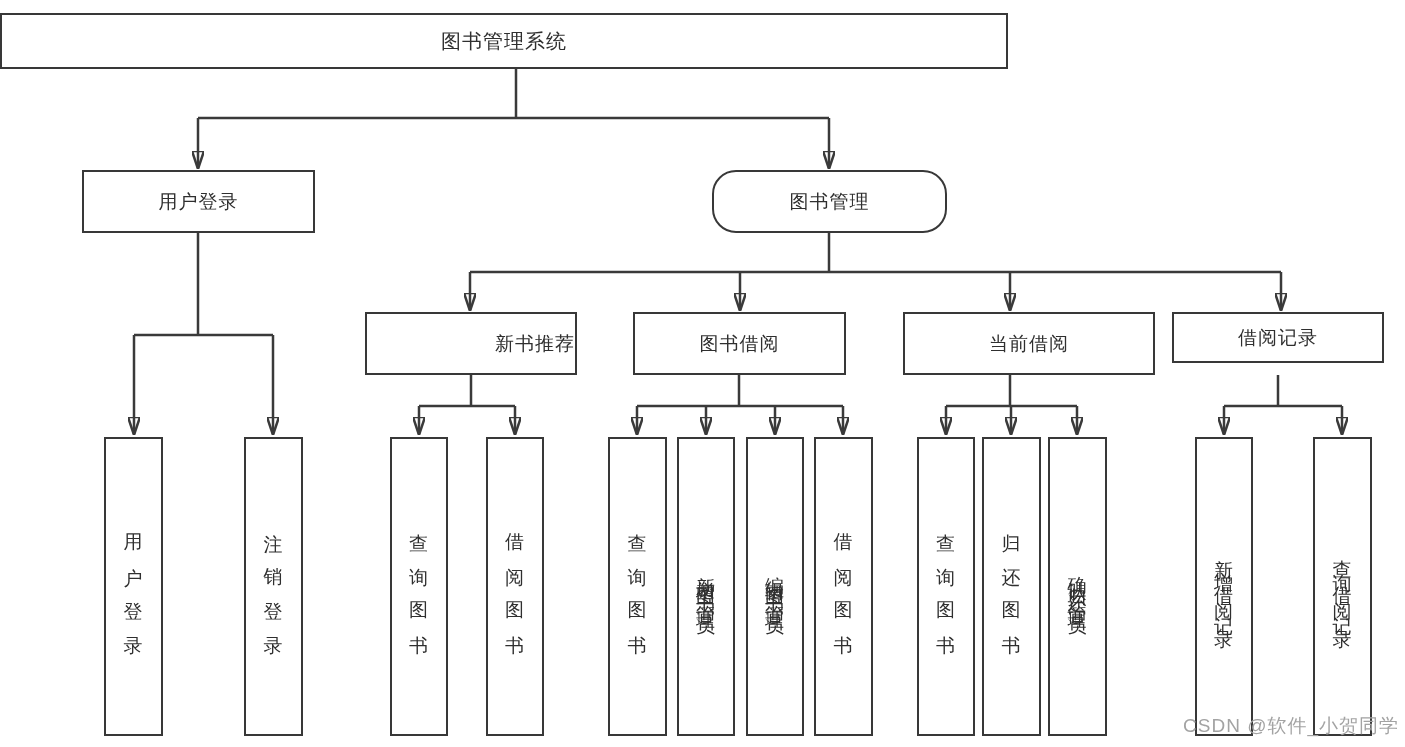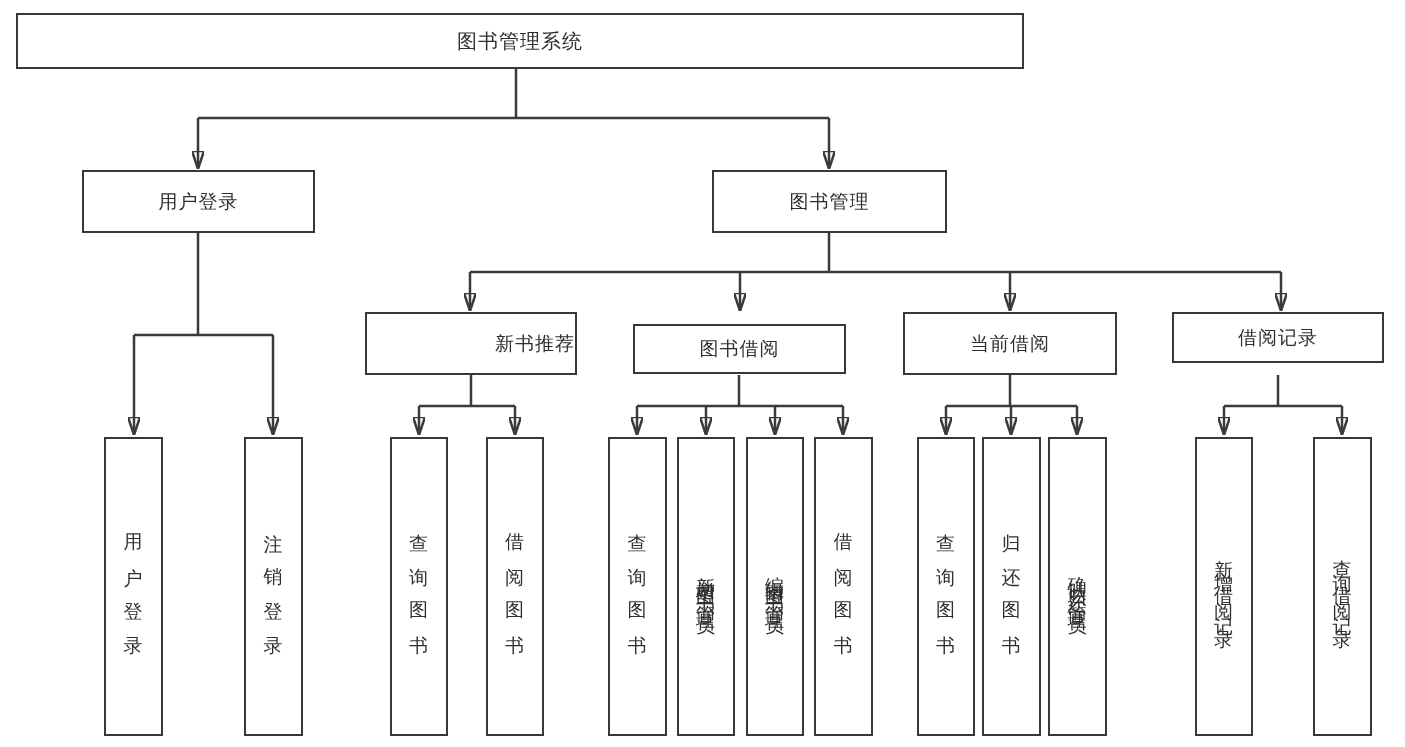--- a/index.html
+++ b/index.html
@@ -92,38 +92,38 @@
     <line x1="706" y1="406" x2="706" y2="434" marker-end="url(#arw)"></line>
     <line x1="775" y1="406" x2="775" y2="434" marker-end="url(#arw)"></line>
     <line x1="843" y1="406" x2="843" y2="434" marker-end="url(#arw)"></line>
     <line x1="946" y1="406" x2="946" y2="434" marker-end="url(#arw)"></line>
     <line x1="1011" y1="406" x2="1011" y2="434" marker-end="url(#arw)"></line>
     <line x1="1077" y1="406" x2="1077" y2="434" marker-end="url(#arw)"></line>
     <line x1="1224" y1="406" x2="1224" y2="434" marker-end="url(#arw)"></line>
     <line x1="1342" y1="406" x2="1342" y2="434" marker-end="url(#arw)"></line>
   </svg>
 
-  <div class="box h root" style="left:16px; top:13px; width:1008px; height:56px;">
+  <div class="box h root" style="left:0; top:13px; width:1008px; height:56px;">
     <span>图书管理系统</span>
   </div>
 
   <div class="box h" style="left:82px; top:170px; width:233px; height:63px;">
     <span>用户登录</span>
   </div>
-  <div class="box h" style="left:712px; top:170px; width:235px; height:63px;">
+  <div class="box h" style="left:712px; top:170px; width:235px; height:63px;border-radius:24px;">
     <span>图书管理</span>
   </div>
 
   <div class="box h" style="left:365px; top:312px; width:212px; height:63px;justify-content:flex-end;">
     <span>新书推荐</span>
   </div>
-  <div class="box h" style="left:633px; top:324px; width:213px; height:50px;">
+  <div class="box h" style="left:633px; top:312px; width:213px; height:63px;">
     <span>图书借阅</span>
   </div>
-  <div class="box h" style="left:903px; top:312px; width:214px; height:63px;text-align:right;">
+  <div class="box h" style="left:903px; top:312px; width:252px; height:63px;text-align:right;">
     <span>当前借阅</span>
   </div>
   <div class="box h" style="left:1172px; top:312px; width:212px; height:51px;">
     <span>借阅记录</span>
   </div>
 
   <div class="box v v4" style="left:104px; top:437px; width:59px; height:299px;">
     <span>用户登录</span>
   </div>
   <div class="box v v4" style="left:244px; top:437px; width:59px; height:299px;">
@@ -160,14 +160,15 @@
     <span>确认归还（管理员）</span>
   </div>
 
   <div class="box v v6" style="left:1195px; top:437px; width:58px; height:299px;">
     <span>新增借阅记录</span>
   </div>
   <div class="box v v6" style="left:1313px; top:437px; width:59px; height:299px;">
     <span>查询借阅记录</span>
   </div>
 
+  <div class="watermark">CSDN @软件_小贺同学</div>
 
 </div>
 
 </body></html>

